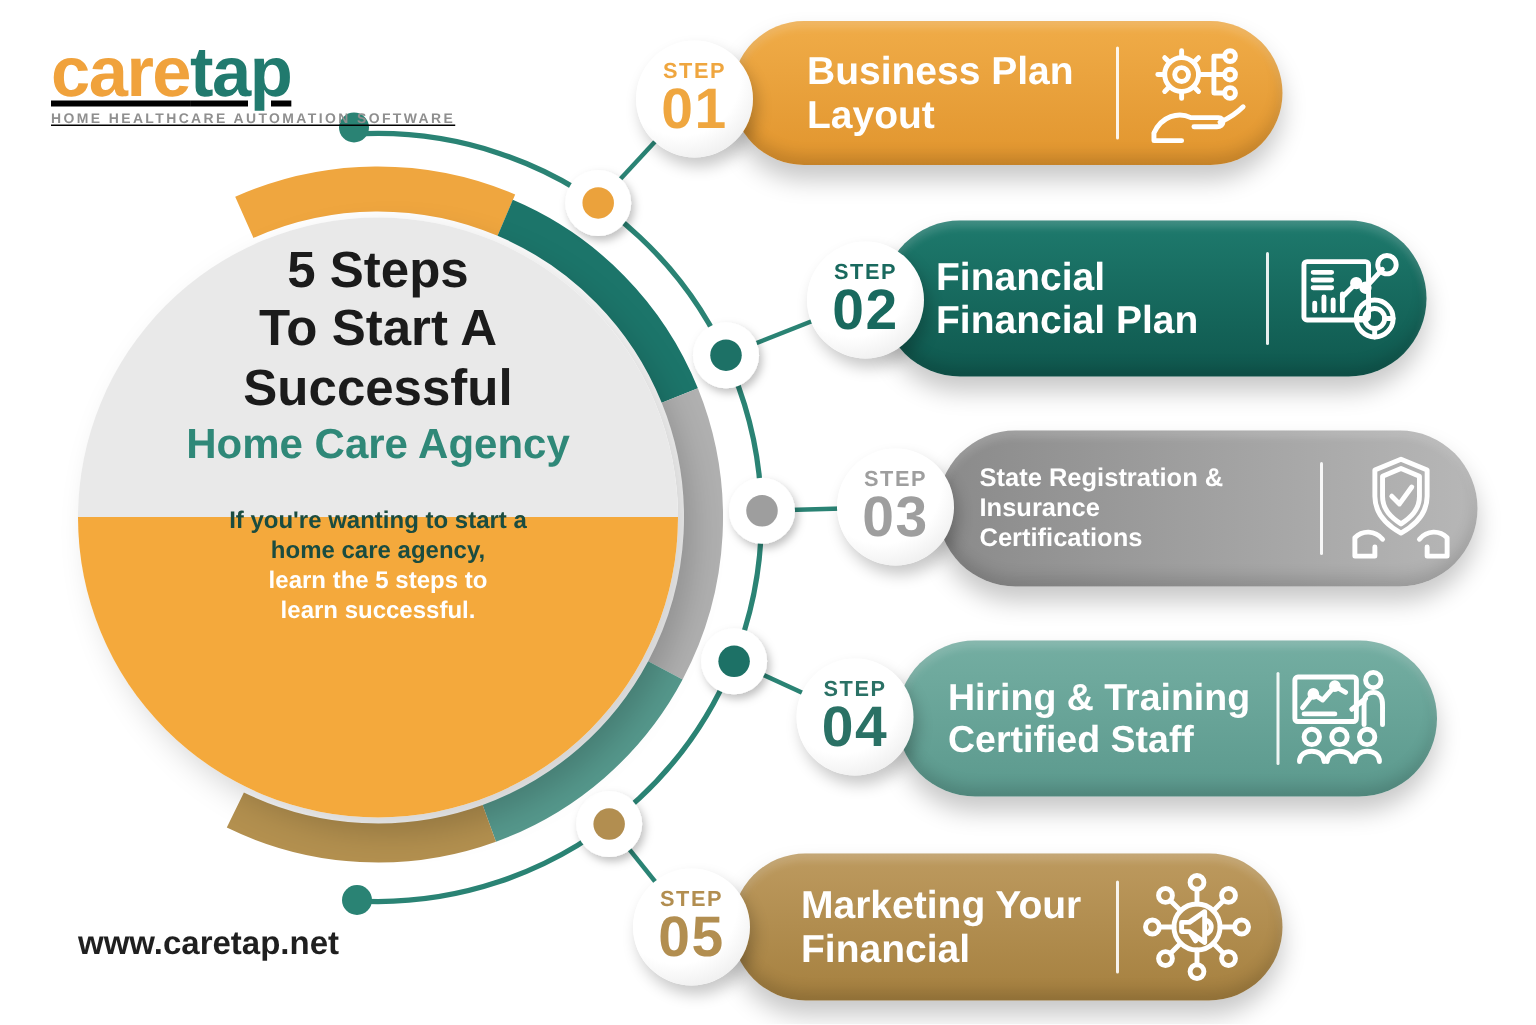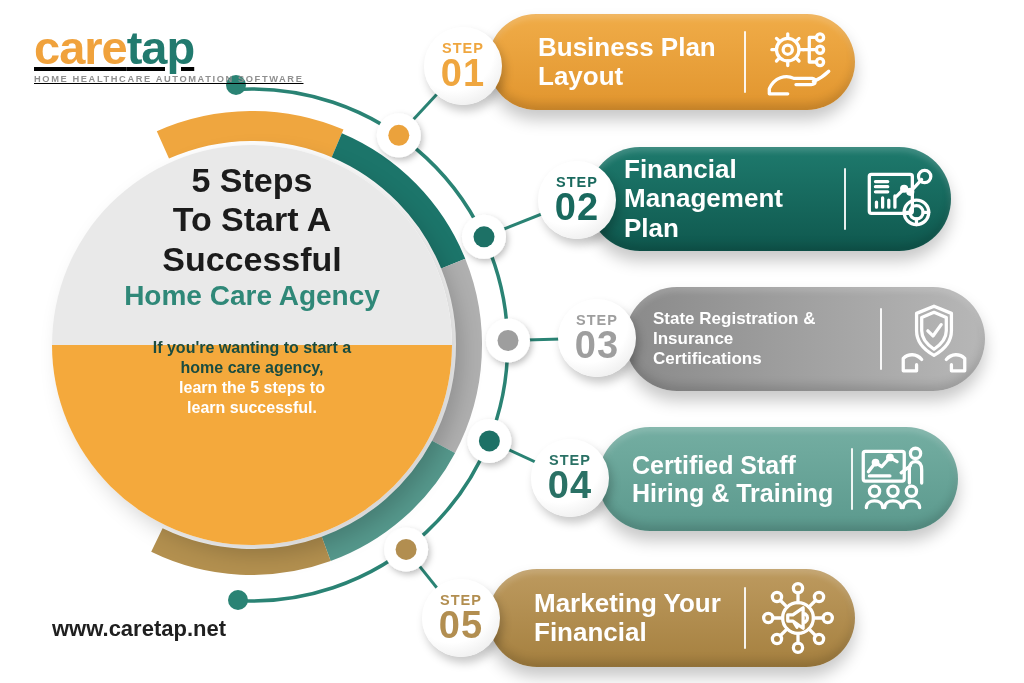--- a/index.html
+++ b/index.html
@@ -143,21 +143,21 @@
             <circle cx="61.5" cy="40" r="3.5"></circle>
           <path d="M12,66 C17,55 28,52 36,56 L54,56 C58,56 58,62 53,62 L38,62 M55,59 C62,56 66,53 70,49 M12,66 L12,71 H30"></path>
         </g>
       </svg>
     </div>
   </div>
 
   <div class="pill p2">
     <div class="pill-text">
       <div>Financial</div>
-      <div>Management Plan</div>
+      <div>Financial Plan</div>
     </div>
     <div class="pill-right pad-r2">
       <div class="pill-divider"></div>
       <svg class="pill-icon" width="82" height="82" viewBox="0 0 80 80">
         <g class="icon-stroke">
           <rect x="12" y="16" width="42" height="38" rx="2"></rect>
           <path d="M18,23 H30 M18,28 H30 M18,33 H30"></path>
           <path d="M19,48 V43 M25,48 V39 M31,48 V41 M37,48 V37"></path>
           <path d="M38,38 L46,30 L52,33 L63,21"></path>
           <circle cx="46" cy="30" r="2.4"></circle>
@@ -186,22 +186,22 @@
           <path d="M34,32 L39,37 L47,26"></path>
           <path d="M28,60 C23,54 15,54 10,59 L10,71 H23 V65"></path>
           <path d="M52,60 C57,54 65,54 70,59 L70,71 H57 V65"></path>
         </g>
       </svg>
     </div>
   </div>
 
   <div class="pill p4">
     <div class="pill-text">
+      <div>Hiring &amp; Training</div>
       <div>Certified Staff</div>
-      <div>Hiring &amp; Training</div>
     </div>
     <div class="pill-right pad-r2">
       <svg class="pill-icon" width="82" height="82" viewBox="0 0 80 80" style="margin-left:0;margin-right:11px;order:-1;">
         <g class="icon-stroke">
           <rect x="10" y="13" width="40" height="29" rx="2"></rect>
           <path d="M15,33 L22,24 L28,28 L36,19 L43,23"></path>
           <circle cx="22" cy="24" r="2.2"></circle>
             <circle cx="36" cy="19" r="2.2"></circle>
           <path d="M16,37 H36"></path>
           <circle cx="61" cy="15" r="5"></circle>

